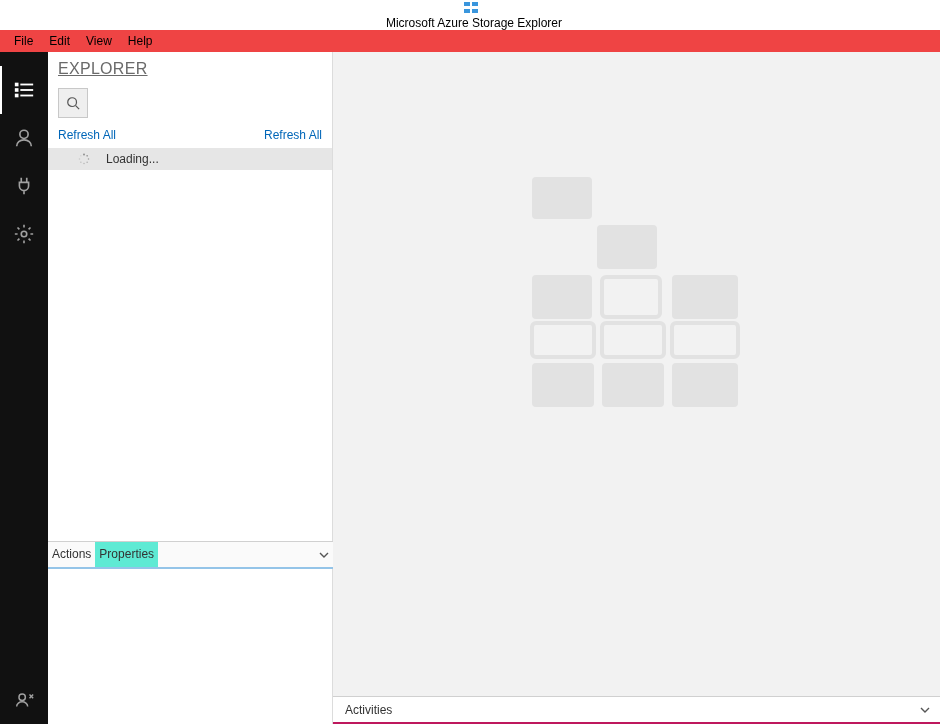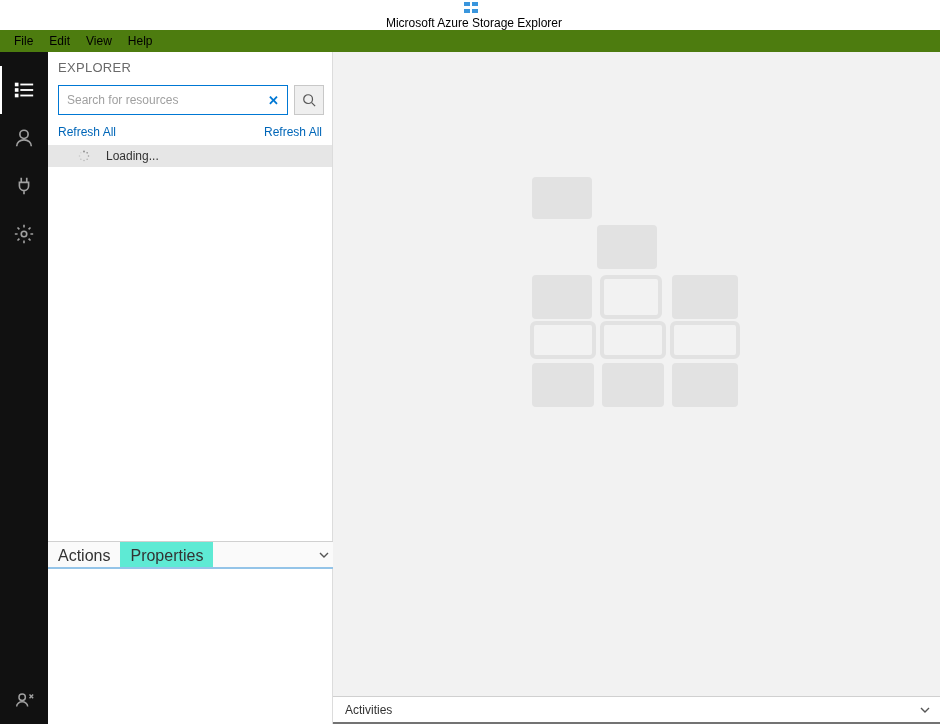--- a/index.html
+++ b/index.html
@@ -7,67 +7,67 @@
 
 
 .titlebar { height: 30px; background: #fff; display: flex; align-items: center; padding-left: 8px; flex-direction: column; }
 .titlebar .app-icon { width: 16px; height: 16px; margin-right: 6px; }
 .titlebar .title { font-size: 12px; color: #000; flex: 1; }
 .titlebar .win-controls { display: flex; height: 100%; }
 .titlebar .win-btn { width: 46px; height: 30px; display: flex; align-items: center; justify-content: center; }
 .titlebar .win-btn svg { width: 10px; height: 10px; }
 
 
-.menubar { height: 22px; background: #4d7c0f; display: flex; align-items: center; padding-left: 6px; }
+.menubar { height: 22px; background: #ef4444; display: flex; align-items: center; padding-left: 6px; }
 .menubar .menu-item { font-size: 12px; color: #000; padding: 3px 8px; }
 
 
 .main { flex: 1; display: flex; overflow: hidden; }
 
 
 .activitybar { width: 48px; background: #111; display: flex; flex-direction: column; align-items: center; padding-top: 14px; }
 .activitybar .act-btn { width: 48px; height: 48px; display: flex; align-items: center; justify-content: center; position: relative; }
 .activitybar .act-btn svg { width: 22px; height: 22px; }
 .activitybar .act-btn.active::before { content: ""; position: absolute; left: 0; top: 0; bottom: 0; width: 2px; background: #fff; }
 .activitybar .spacer { flex: 1; }
 
 
 .explorer { width: 285px; display: flex; flex-direction: column; border-right: 1px solid #dcdcdc; }
-.explorer-header { font-size: 13px; color: #6a6a6a; padding: 8px 10px 6px; letter-spacing: 0.3px; }
+.explorer-header { font-size: 16px; color: #6a6a6a; padding: 8px 10px 6px; letter-spacing: 0.3px; text-decoration: underline; }
 .search-row { display: flex; padding: 4px 8px 4px 10px; gap: 6px; }
 .search-wrap { flex: 1; position: relative; border: 1px solid #0078d4; height: 30px; display: flex; align-items: center; background: #fff; }
 .search-wrap input { flex: 1; border: none; outline: none; font-size: 12px; padding: 0 8px; color: #333; }
 .search-wrap input::placeholder { color: #a0a0a0; }
 .search-wrap .clear-x { color: #0078d4; font-weight: bold; padding: 0 8px; font-size: 13px; }
 .search-go { width: 30px; height: 30px; border: 1px solid #c8c8c8; background: #efefef; display: flex; align-items: center; justify-content: center; }
 .search-go svg { width: 14px; height: 14px; }
 
 .links-row { display: flex; justify-content: space-between; padding: 6px 10px 6px 10px; font-size: 12px; }
 .links-row a { color: #0066b8; text-decoration: none; }
 
 .tree { flex: 1; overflow: auto; }
 .tree-item { height: 22px; display: flex; align-items: center; padding-left: 30px; font-size: 12px; background: #e6e6e6; color: #333; gap: 16px; }
 .spinner { width: 12px; height: 12px; }
 
 
 .left-tabs { display: flex; height: 28px; background: #fafafa; border-top: 1px solid #d0d0d0; border-bottom: 2px solid #94c4e8; }
-.left-tabs .tab { font-size: 16px; padding: 5px 10px; color: #333; }
+.left-tabs .tab { font-size: 12px; padding: 5px 4px; color: #333; }
 .left-tabs .tab.active { background: #5eead4; }
 .left-tabs .tab-spacer { flex: 1; }
 .left-tabs .chev { width: 18px; display: flex; align-items: center; justify-content: center; }
 
 .left-tab-body { flex: 0 0 155px; background: #fff; border-right: 1px solid #dcdcdc; }
 
 
 .center { flex: 1; display: flex; flex-direction: column; }
 .center-main { flex: 1; background: #f2f2f2; position: relative; }
 .logo-grid { position: absolute; left: 50%; top: 38%; transform: translate(-50%, -50%); }
 
 
-.activities-header { height: 28px; display: flex; align-items: center; background: #fff; border-top: 1px solid #d0d0d0; border-bottom: 2px solid #737373; font-size: 12px; padding-left: 10px; color: #333; }
+.activities-header { height: 28px; display: flex; align-items: center; background: #fff; border-top: 1px solid #d0d0d0; border-bottom: 2px solid #be185d; font-size: 12px; padding-left: 10px; color: #333; }
 .activities-header .label { padding: 5px 2px; }
 .activities-header .hspacer { flex: 1; }
 .activities-header .chev { width: 18px; display:flex; align-items:center; justify-content:center; margin-right:6px; }
 .activities-body { flex: 0 0 155px; background: #fff; padding: 10px 14px; display: flex; gap: 16px; font-size: 12px; }
 .activities-body a { color: #0066b8; text-decoration: none; }
 </style>
 </head>
 <body>
 
 <div class="titlebar">
@@ -144,24 +144,20 @@
           <path d="M4 19c0-3 3-5 6-5s6 2 6 5" fill="none" stroke="#a0a0a0" stroke-width="1.6"></path>
           <path d="M18 6l4 4M22 6l-4 4" stroke="#a0a0a0" stroke-width="1.6"></path>
         </svg>
     </div>
   </div>
 
   <div style="display:flex; flex-direction:column; width:285px;">
     <div class="explorer" style="flex:1;">
       <div class="explorer-header">EXPLORER</div>
       <div class="search-row">
-        <div class="search-wrap">
-          <input type="text" placeholder="Search for resources" style="">
-          <span class="clear-x">✕</span>
-        </div>
         <div class="search-go">
           <svg viewBox="0 0 16 16">
               <circle cx="7" cy="7" r="5" fill="none" stroke="#555" stroke-width="1.4"></circle>
               <line x1="11" y1="11" x2="15" y2="15" stroke="#555" stroke-width="1.4"></line>
             </svg>
         </div>
       </div>
       <div class="links-row">
         <a href="#">Refresh All</a>
         <a href="#">Refresh All</a>

